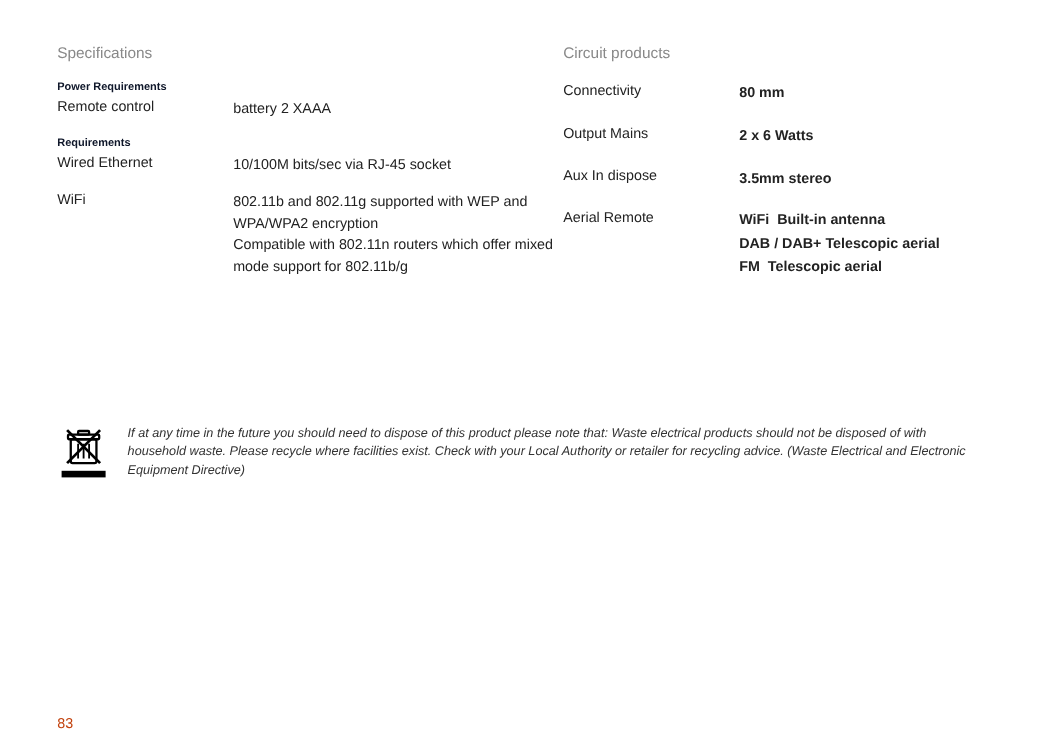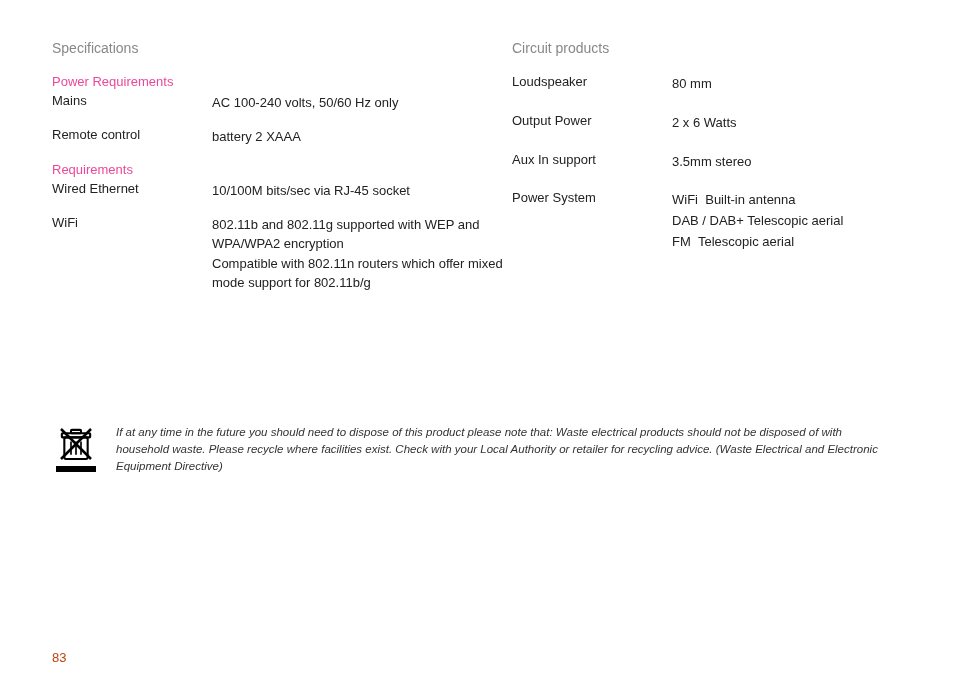--- a/index.html
+++ b/index.html
@@ -43,23 +43,23 @@
       font-size: 14px;
       font-weight: normal;
       margin-bottom: 18px;
     }
 
     .spec-group {
       margin-bottom: 16px;
     }
 
     .spec-category {
-      font-weight: normal;
-      font-size: 13px;
-      color: #ec4899;
+      font-weight: bold;
+      font-size: 10px;
+      color: #0f172a;
       margin-bottom: 4px;
     }
 
     .spec-row {
       display: flex;
       margin-bottom: 14px;
     }
 
     .spec-label {
       width: 160px;
@@ -86,20 +86,21 @@
       flex-shrink: 0;
       font-size: 13px;
       color: #222222;
     }
 
     .circuit-value {
       flex: 1;
       font-size: 13px;
       color: #222222;
       line-height: 1.6;
+      font-weight: bold;
     }
 
     .footer-section {
       position: absolute;
       bottom: 30px;
       left: 52px;
       right: 52px;
       display: flex;
       align-items: flex-start;
       gap: 16px;
@@ -147,24 +148,20 @@
 
 <div class="page-container">
   <div class="main-content">
 
     <div class="left-column">
       <div class="section-heading">Specifications</div>
 
       <div class="spec-group">
         <div class="spec-category">Power Requirements</div>
 
-        <div class="spec-row">
-          <div class="spec-label">Mains</div>
-          <div class="spec-value">AC 100-240 volts, 50/60 Hz only</div>
-        </div>
 
         <div class="spec-row">
           <div class="spec-label">Remote control</div>
           <div class="spec-value">battery 2 XAAA</div>
         </div>
       </div>
 
       <div class="spec-group">
         <div class="spec-category">Requirements</div>
 
@@ -178,36 +175,36 @@
           <div class="spec-value">802.11b and 802.11g supported with WEP and WPA/WPA2 encryption<br>Compatible with 802.11n routers which offer mixed mode support for 802.11b/g</div>
         </div>
 
       </div>
     </div>
 
     <div class="right-column">
       <div class="section-heading">Circuit products</div>
 
       <div class="circuit-row">
-        <div class="circuit-label">Loudspeaker</div>
+        <div class="circuit-label">Connectivity</div>
         <div class="circuit-value">80 mm</div>
       </div>
 
       <div class="circuit-row">
-        <div class="circuit-label">Output Power</div>
+        <div class="circuit-label">Output Mains</div>
         <div class="circuit-value">2 x 6 Watts</div>
       </div>
 
       <div class="circuit-row">
-        <div class="circuit-label">Aux In support</div>
+        <div class="circuit-label">Aux In dispose</div>
         <div class="circuit-value">3.5mm stereo</div>
       </div>
 
       <div class="circuit-row">
-        <div class="circuit-label">Power System</div>
+        <div class="circuit-label">Aerial Remote</div>
         <div class="circuit-value">WiFi &nbsp;Built-in antenna<br>DAB / DAB+ Telescopic aerial<br>FM &nbsp;Telescopic aerial</div>
       </div>
     </div>
 
   </div>
 
   <div class="footer-section" style="position: relative; bottom: auto; left: auto; right: auto; margin-top: 115px;">
     <div class="waste-icon">
       <svg viewBox="0 0 48 48" xmlns="http://www.w3.org/2000/svg">
 

